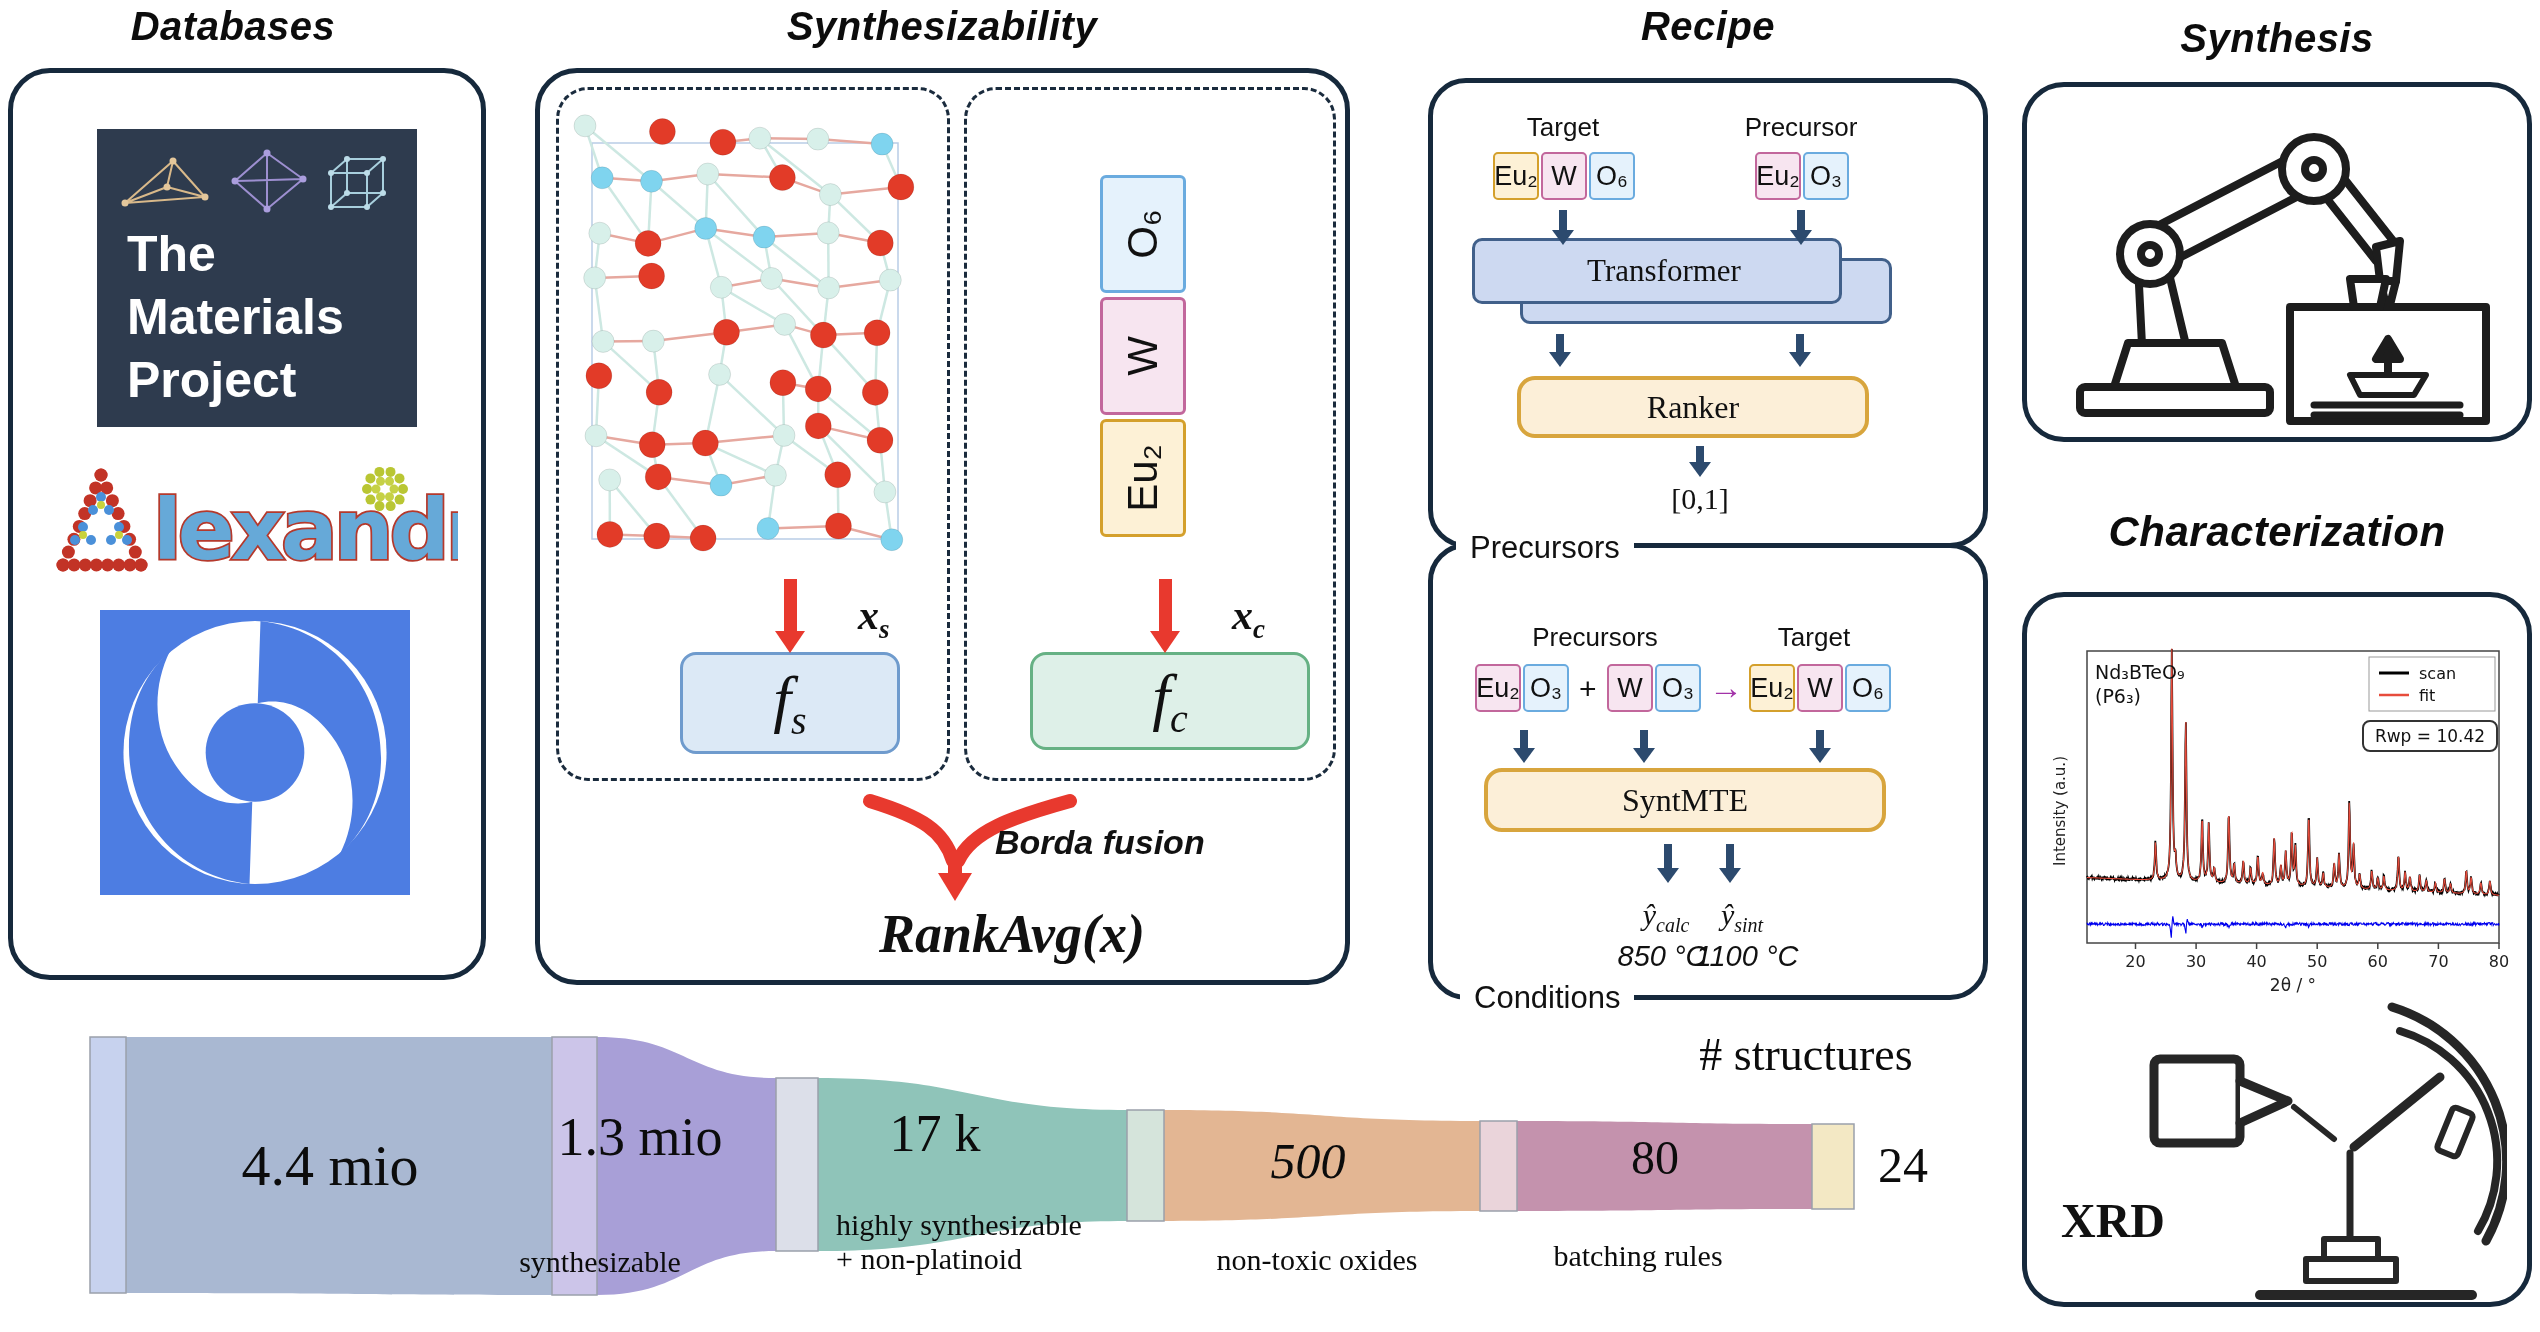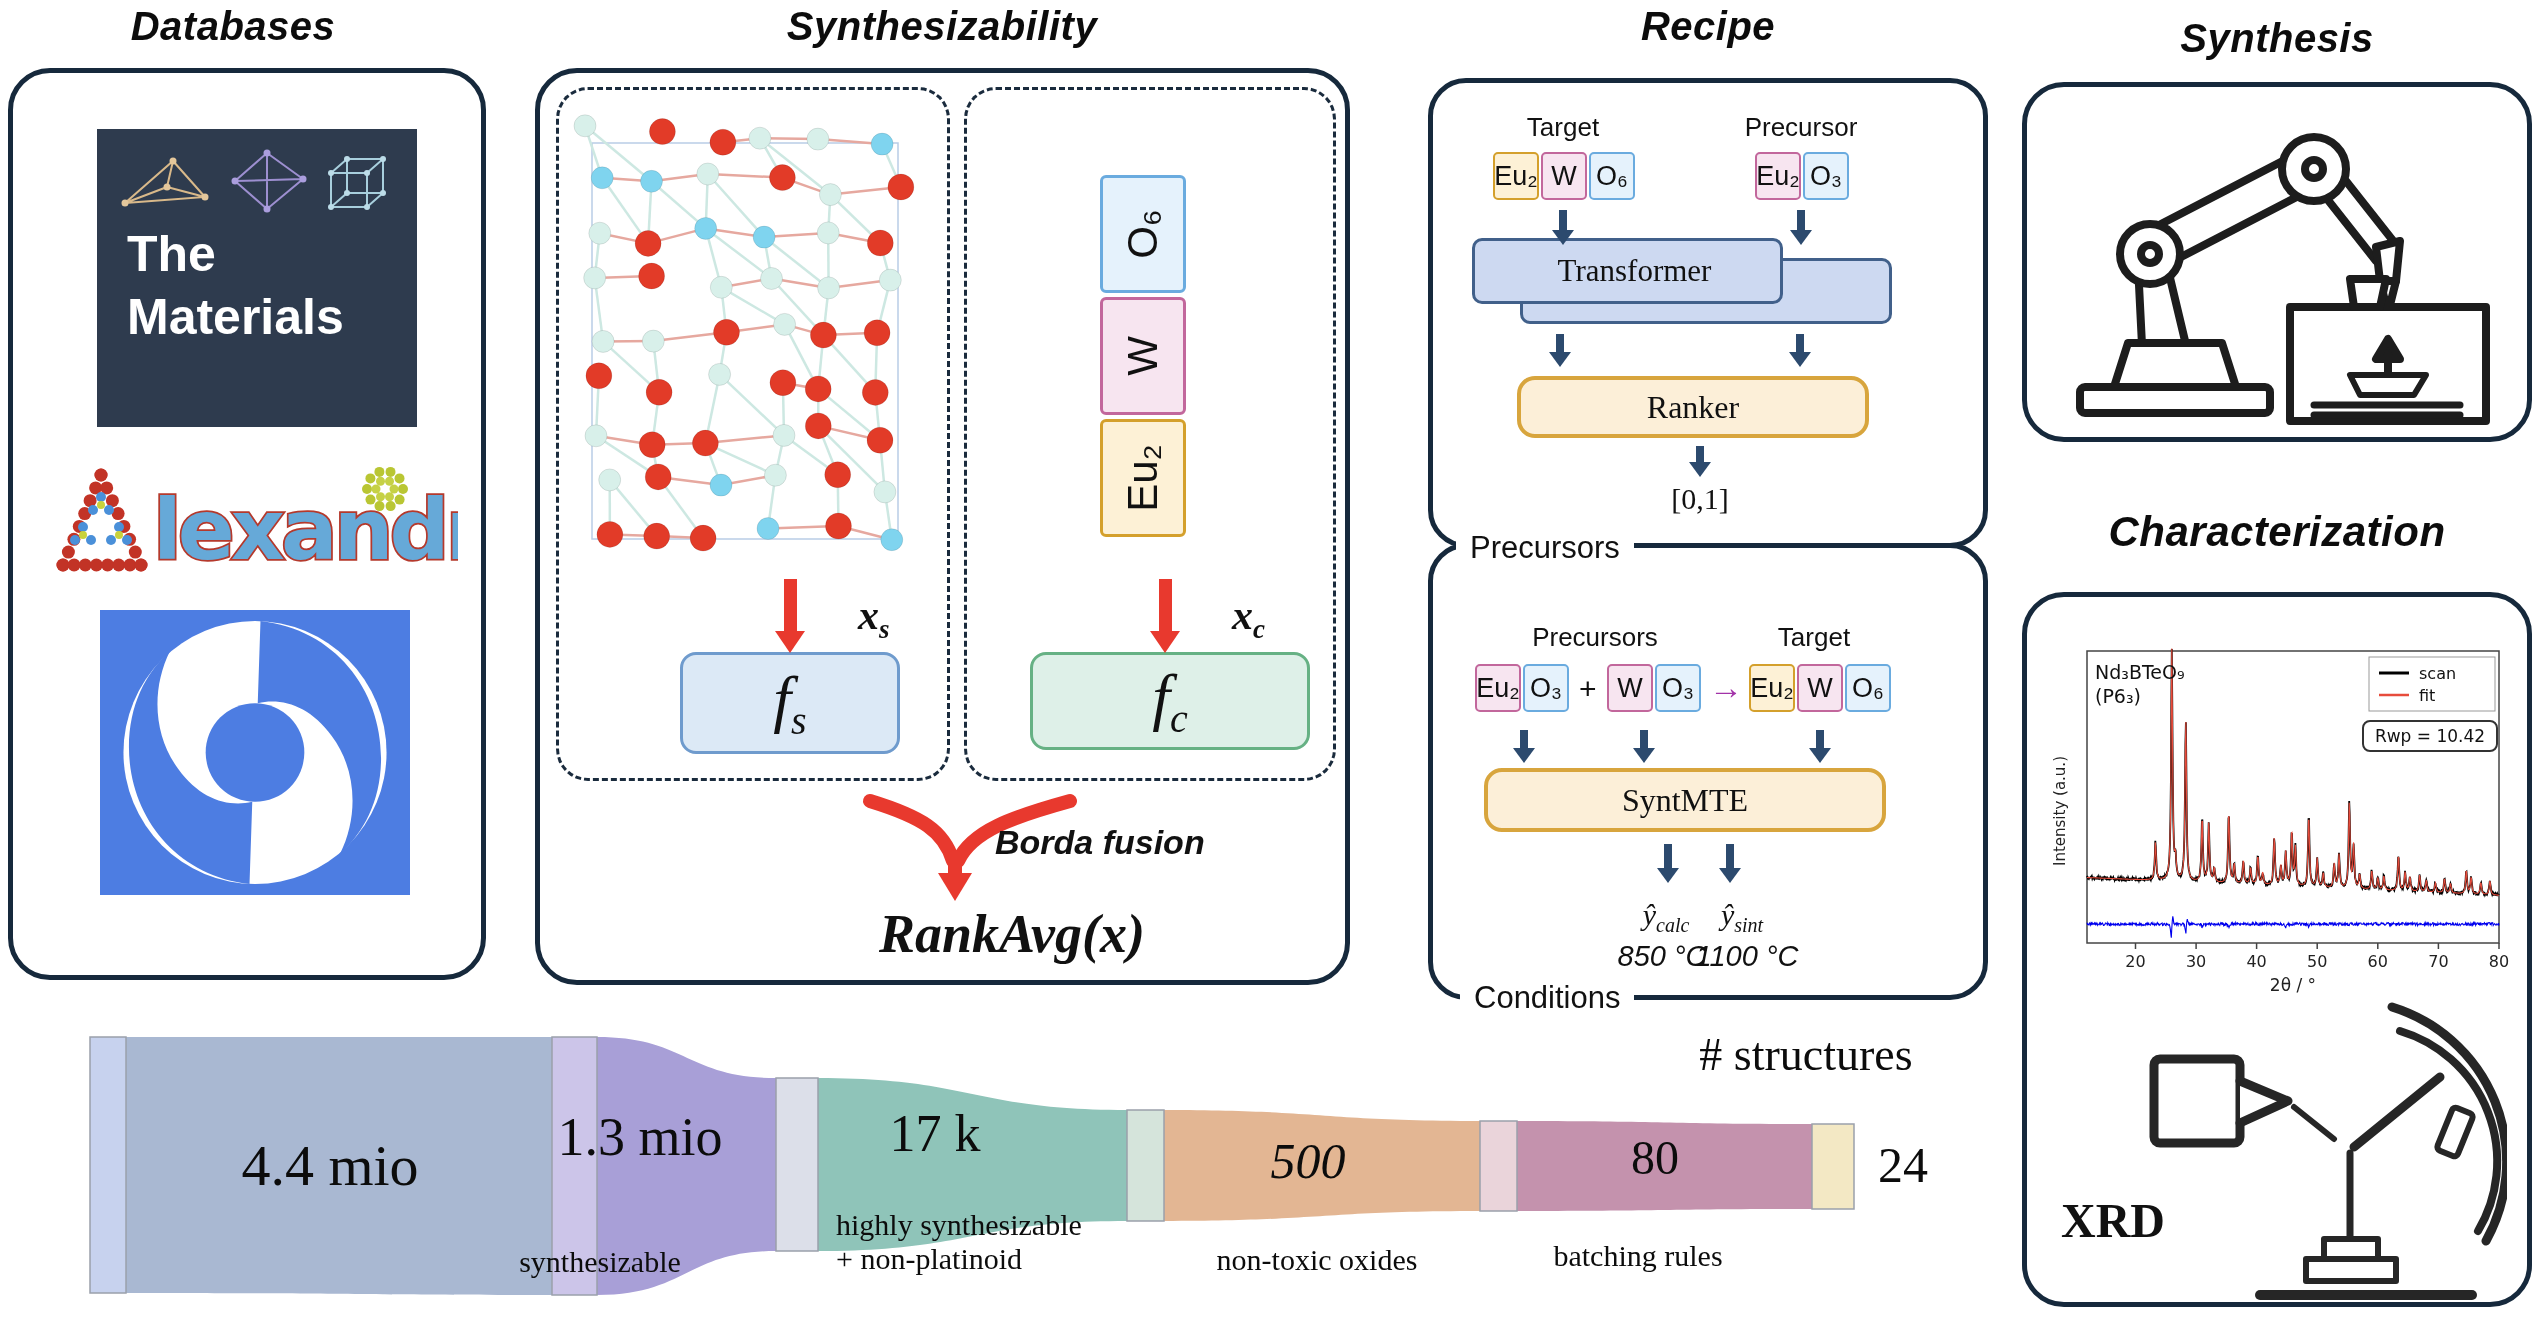--- a/index.html
+++ b/index.html
@@ -102,20 +102,21 @@
             <circle cx="216" cy="60" r="3"></circle>
             <circle cx="232" cy="12" r="3"></circle>
             <circle cx="268" cy="12" r="3"></circle>
             <circle cx="268" cy="46" r="3"></circle>
             <circle cx="232" cy="46" r="3"></circle>
           </g>
       </svg>
       <div class="abs" style="left:30px;top:94px;font:bold 50px 'Liberation Sans',sans-serif;line-height:1.26;color:#fff;">
         <div>The</div>
         <div>Materials</div>
+        <div>Project</div>
       </div>
     </div>
     <svg class="abs" style="left:40px;top:388px;" width="405" height="125" viewBox="0 0 405 125">
       <g id="alx-icon">
           <circle cx="48.0" cy="14.0" r="6.5" fill="#c23326"></circle>
           <circle cx="42.6" cy="26.9" r="6.5" fill="#c23326"></circle>
           <circle cx="37.1" cy="39.7" r="6.5" fill="#c23326"></circle>
           <circle cx="31.7" cy="52.6" r="6.5" fill="#c23326"></circle>
           <circle cx="26.3" cy="65.4" r="6.5" fill="#c23326"></circle>
           <circle cx="20.9" cy="78.3" r="6.5" fill="#c23326"></circle>
@@ -386,21 +387,21 @@
     <div class="arrN" style="left:124px;top:132px;">
         <i style="height:20px"></i>
         <b></b>
       </div>
     <div class="arrN" style="left:362px;top:132px;">
         <i style="height:20px"></i>
         <b></b>
       </div>
 
     <div class="tboxb" style="left:92px;top:180px;width:372px;height:66px;"></div>
-    <div class="tboxf" style="left:44px;top:160px;width:311px;height:66px;padding-left:14px;">Transformer</div>
+    <div class="tboxf" style="left:44px;top:160px;width:370px;height:66px;padding-left:14px;">Transformer</div>
 
     <div class="arrN" style="left:121px;top:256px;">
         <i style="height:18px"></i>
         <b></b>
       </div>
     <div class="arrN" style="left:361px;top:256px;">
         <i style="height:18px"></i>
         <b></b>
       </div>
 

